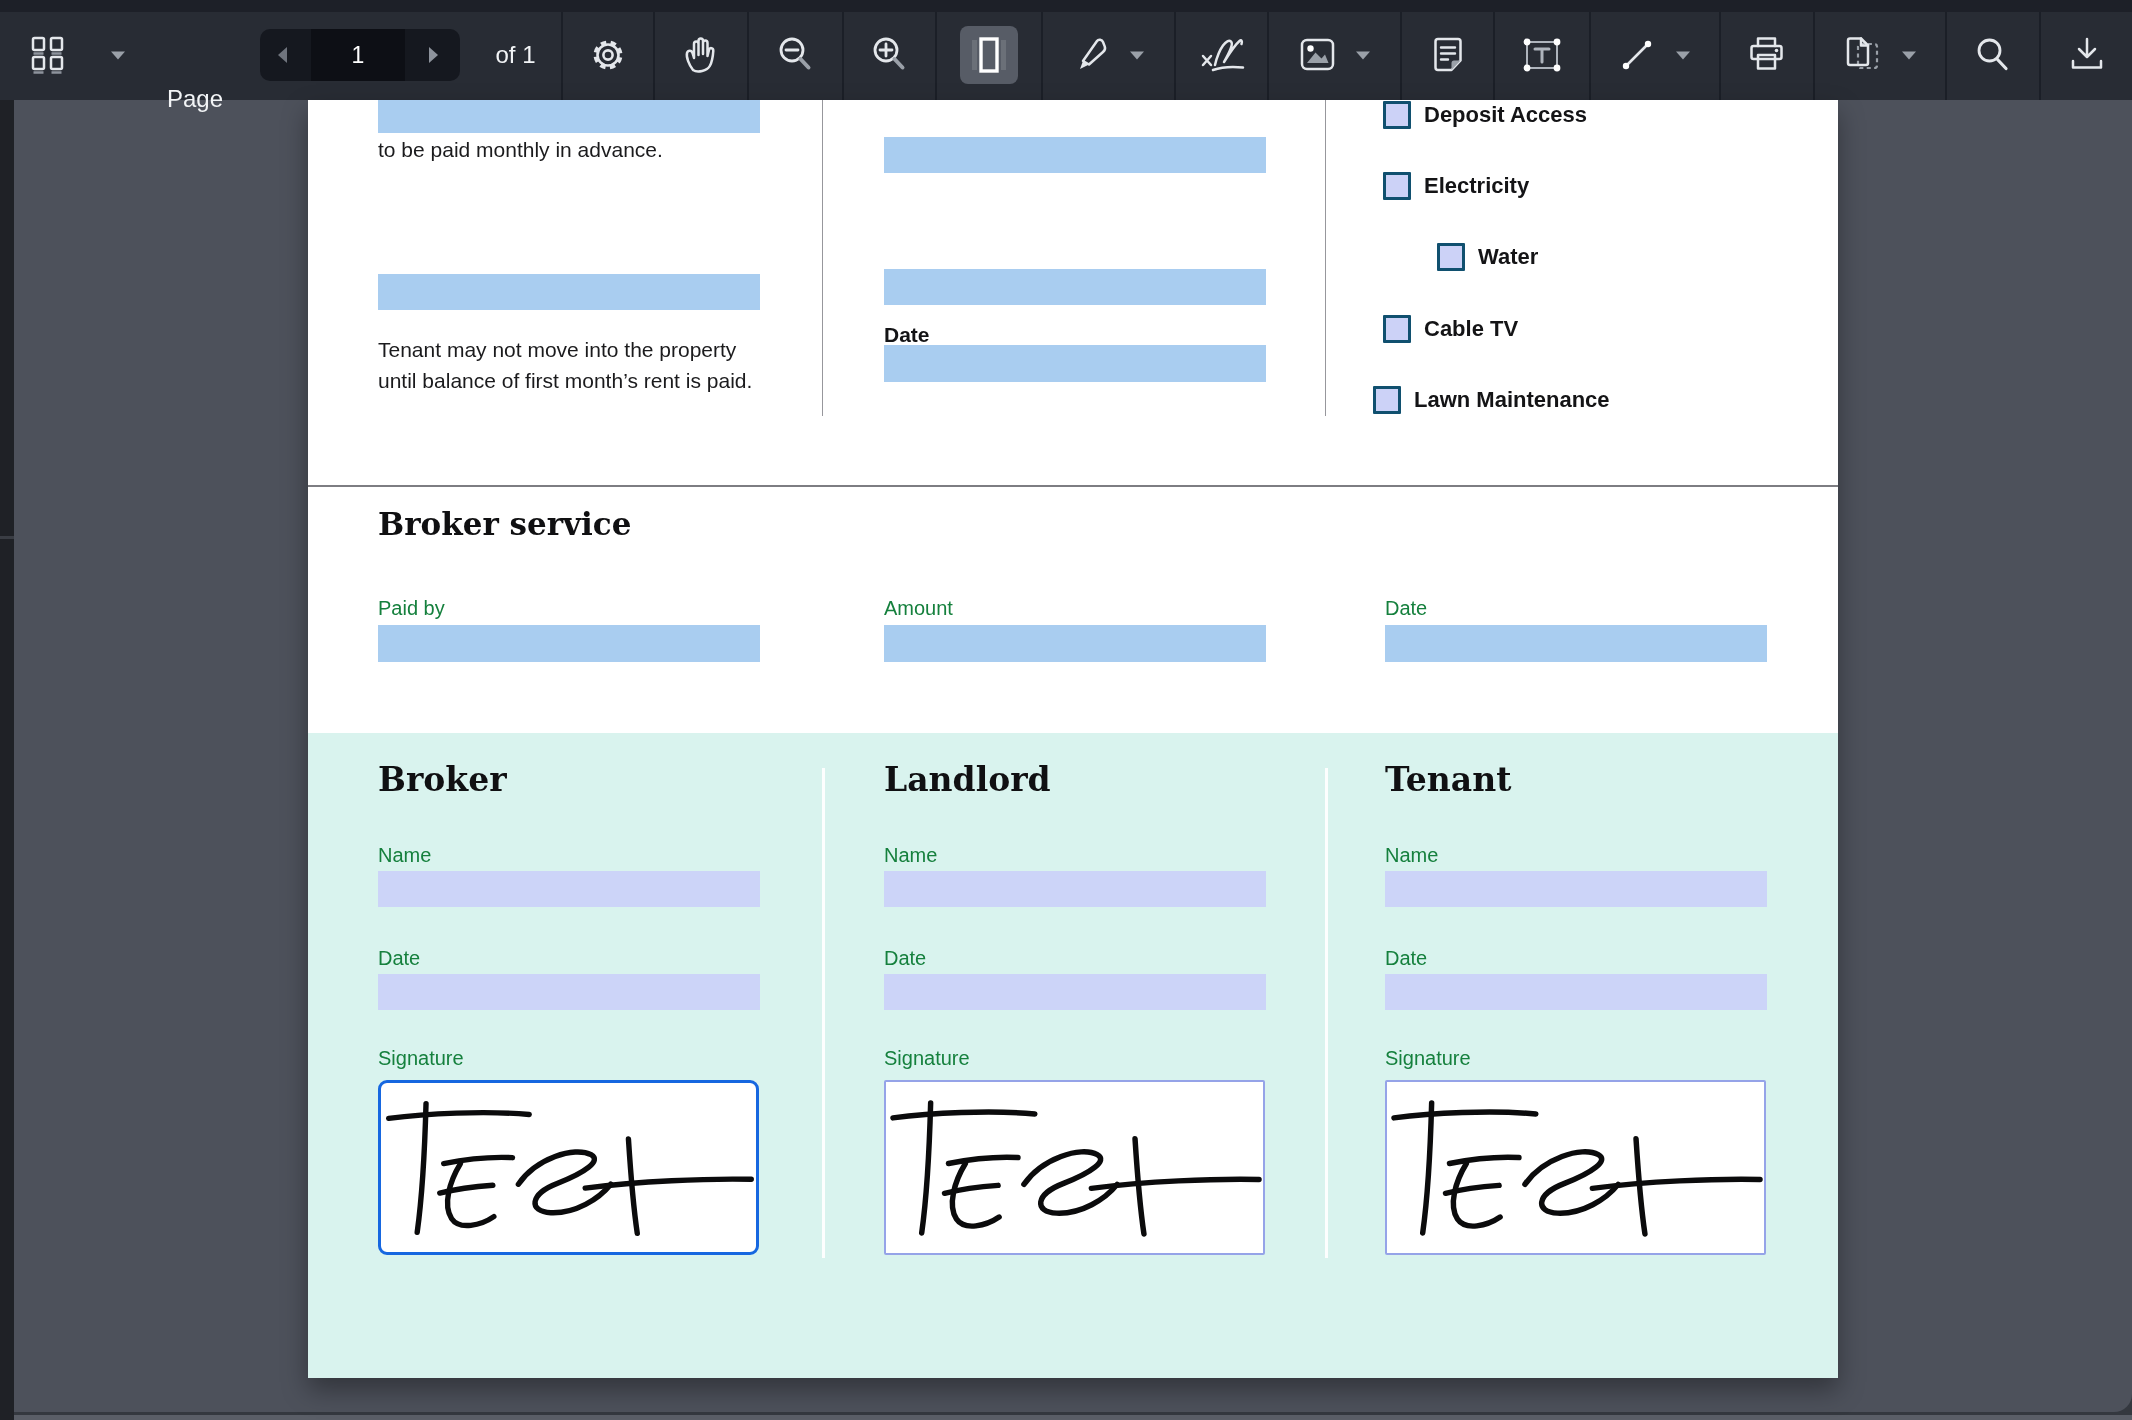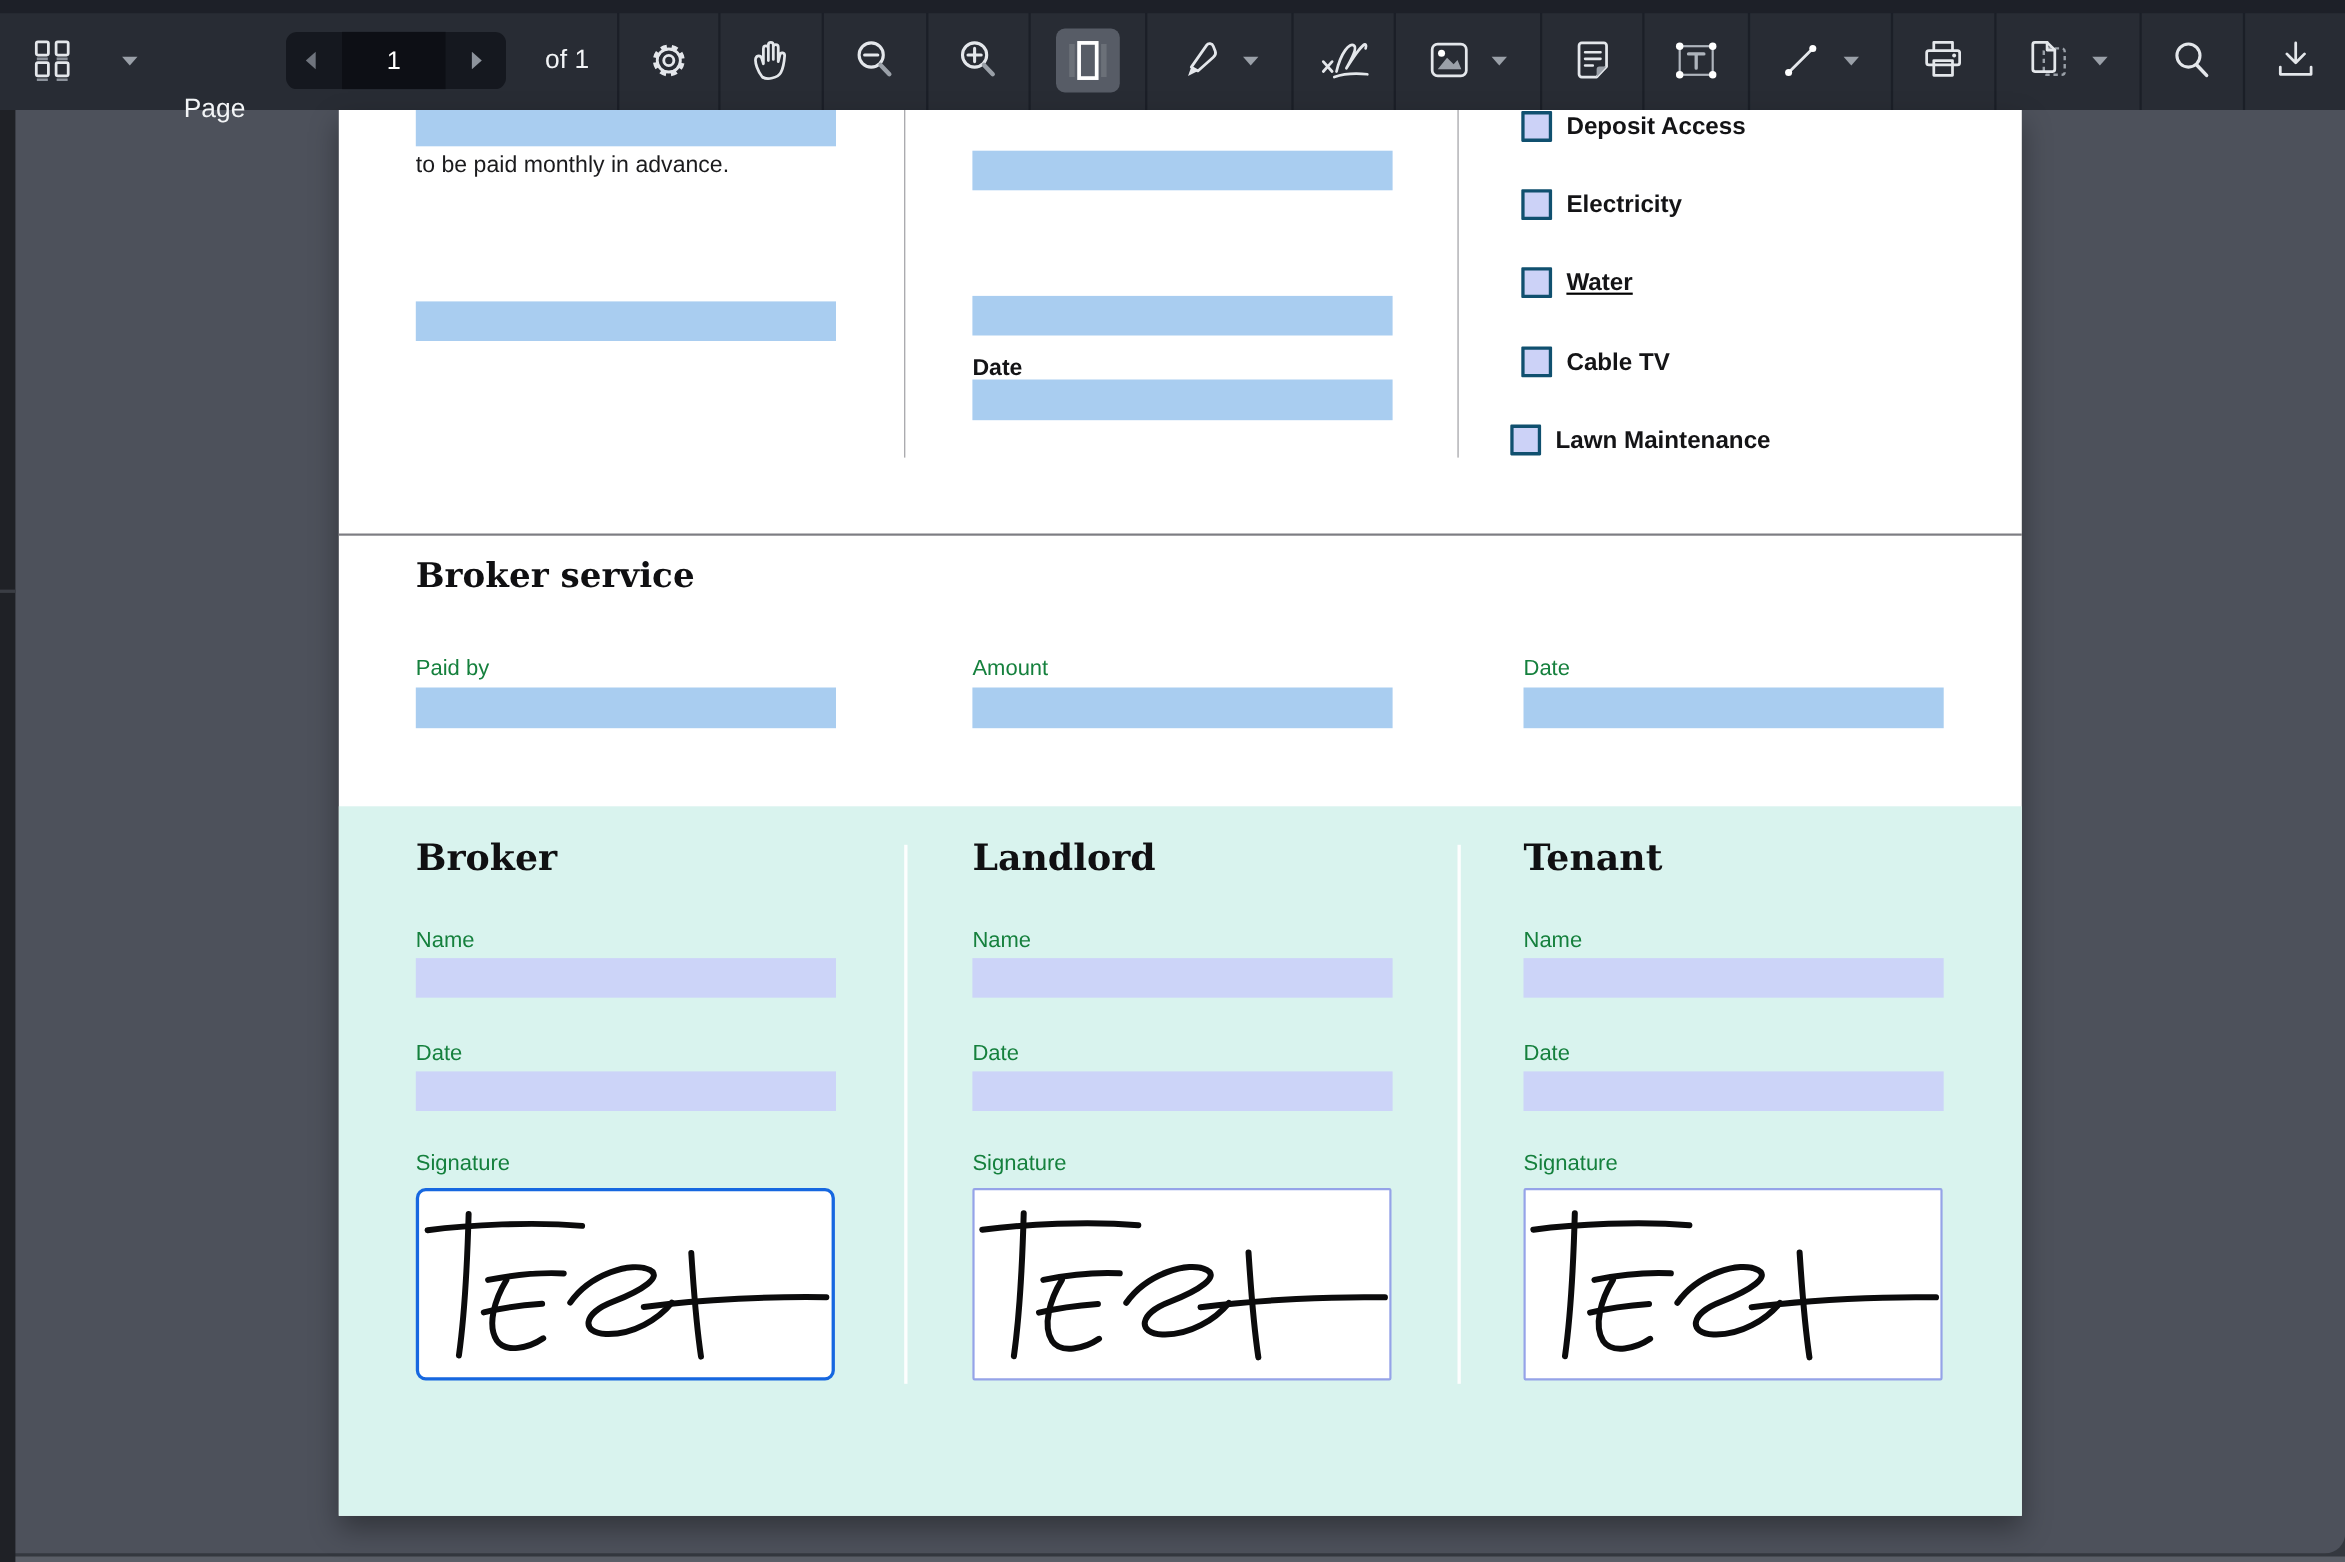--- a/index.html
+++ b/index.html
@@ -267,35 +267,36 @@
   </div>
 
   <div id="page" class="abs">
 
     <div class="abs vdiv" style="left:514px;top:0;height:316px;"></div>
     <div class="abs vdiv" style="left:1017px;top:0;height:316px;"></div>
 
     <div class="abs field-blue" style="left:70px;top:0;width:382px;height:33px;"></div>
     <div class="abs doc-text" style="left:70px;top:34px;width:400px;">to be paid monthly in advance.</div>
     <div class="abs field-blue" style="left:70px;top:174px;width:382px;height:36px;"></div>
+    <div class="abs doc-text" style="left:70px;top:234px;width:400px;">Tenant may not move into the property until balance of first month’s rent is paid.</div>
 
     <div class="abs field-blue" style="left:576px;top:37px;width:382px;height:36px;"></div>
     <div class="abs field-blue" style="left:576px;top:169px;width:382px;height:36px;"></div>
     <div class="abs doc-label" style="left:576px;top:219px;width:400px;">Date</div>
     <div class="abs field-blue" style="left:576px;top:245px;width:382px;height:37px;"></div>
 
     <div class="abs checkrow" style="left:1075px;top:1px;">
       <div class="checkbox"></div>
       <div class="checklabel">Deposit Access</div>
     </div>
     <div class="abs checkrow" style="left:1075px;top:72px;">
       <div class="checkbox"></div>
       <div class="checklabel">Electricity</div>
     </div>
-    <div class="abs checkrow" style="left:1075px;top:143px;text-decoration:underline;">
+    <div class="abs checkrow" style="left:1129px;top:143px;">
       <div class="checkbox"></div>
       <div class="checklabel">Water</div>
     </div>
     <div class="abs checkrow" style="left:1075px;top:215px;">
       <div class="checkbox"></div>
       <div class="checklabel">Cable TV</div>
     </div>
     <div class="abs checkrow" style="left:1065px;top:286px;">
       <div class="checkbox"></div>
       <div class="checklabel">Lawn Maintenance</div>

